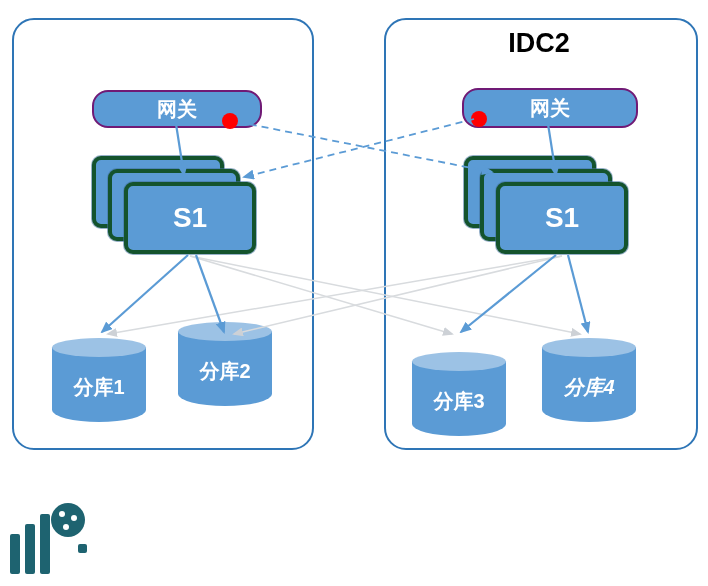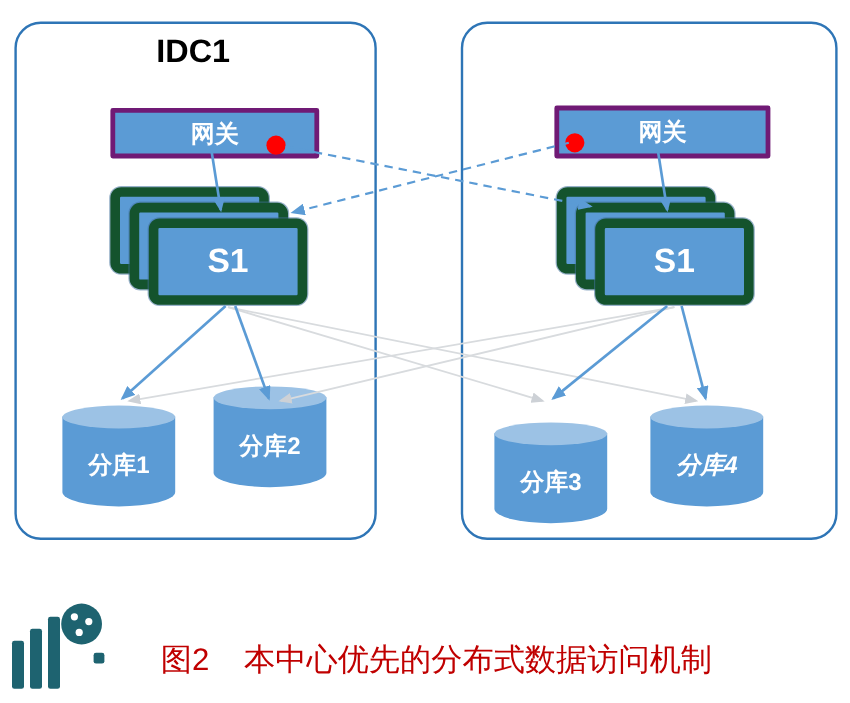--- a/index.html
+++ b/index.html
@@ -11,34 +11,34 @@
     position:absolute;border:2px solid #2E75B6;border-radius:22px;background:transparent;
   }
   #idc1-box{left:12px;top:18px;width:298px;height:428px;}
   #idc2-box{left:384px;top:18px;width:310px;height:428px;}
   .idc-title{
     position:absolute;text-align:center;font-size:27px;font-weight:bold;color:#000;
   }
   #idc1-title{left:12px;top:28px;width:298px;}
   #idc2-title{left:384px;top:28px;width:310px;}
   .gateway{
-    position:absolute;height:34px;background:#5B9BD5;border:4px solid #701a75;border-radius:2px;
+    position:absolute;height:34px;background:#5B9BD5;border:2px solid #701a75;border-radius:16px;
     display:flex;align-items:center;justify-content:center;
     color:#fff;font-size:20px;font-weight:600;
   }
   #gateway1{left:92px;top:90px;width:166px;}
   #gateway2{left:462px;top:88px;width:172px;height:36px;}
   .red-dot{
     position:absolute;width:16px;height:16px;border-radius:50%;background:#FF0000;z-index:4;
   }
   #dot1{left:222px;top:113px;}
   #dot2{left:471px;top:111px;}
   .stack-card{
     position:absolute;width:132px;height:72px;background:#5B9BD5;
-    border:8px solid #14532d;border-radius:9px;
+    border:4px solid #14532d;border-radius:9px;
     box-shadow:0 0 0 1px rgba(65,113,156,0.55);
     box-sizing:border-box;
   }
   .stack-card.front{
     display:flex;align-items:center;justify-content:center;
     color:#fff;font-size:28px;font-weight:600;
   }
   .cylinder{position:absolute;width:94px;height:84px;}
   .cyl-body{
     position:absolute;left:0;right:0;top:9px;bottom:0;background:#5B9BD5;
@@ -62,21 +62,21 @@
   .logo{position:absolute;left:6px;top:498px;}
 </style>
 </head>
 <body>
 
 <div class="canvas">
 
   <div class="idc-box" id="idc1-box"></div>
   <div class="idc-box" id="idc2-box"></div>
 
-  <div class="idc-title" id="idc1-title">IDC1</div>
+  <div class="idc-title" id="idc2-title">IDC2</div>
 
   <div class="gateway" id="gateway1">
     <span>网关</span>
   </div>
   <div class="gateway" id="gateway2">
     <span>网关</span>
   </div>
 
   <div class="red-dot" id="dot1"></div>
   <div class="red-dot" id="dot2"></div>
@@ -137,21 +137,20 @@
 
     <line x1="188" y1="255" x2="102" y2="332" stroke="#5B9BD5" stroke-width="2.2" marker-end="url(#mBlue)"></line>
     <line x1="196" y1="255" x2="224" y2="332" stroke="#5B9BD5" stroke-width="2.2" marker-end="url(#mBlue)"></line>
     <line x1="556" y1="255" x2="461" y2="332" stroke="#5B9BD5" stroke-width="2.2" marker-end="url(#mBlue)"></line>
     <line x1="568" y1="255" x2="588" y2="332" stroke="#5B9BD5" stroke-width="2.2" marker-end="url(#mBlue)"></line>
 
     <line x1="238" y1="122" x2="492" y2="172" stroke="#5B9BD5" stroke-width="1.8" stroke-dasharray="7 5" marker-end="url(#mBlue)"></line>
     <line x1="474" y1="119" x2="244" y2="177" stroke="#5B9BD5" stroke-width="1.8" stroke-dasharray="7 5" marker-end="url(#mBlue)"></line>
   </svg>
 
-  <div class="caption">图2    本中心优先的分布式数据访问机制</div>
 
   <svg class="logo" width="90" height="80" viewBox="0 0 90 80" xmlns="http://www.w3.org/2000/svg">
     <g fill="#1E6370">
       <rect x="4" y="36" width="10" height="40" rx="2"></rect>
       <rect x="19" y="26" width="10" height="50" rx="2"></rect>
       <rect x="34" y="16" width="10" height="60" rx="2"></rect>
       <circle cx="62" cy="22" r="17"></circle>
       <rect x="72" y="46" width="9" height="9" rx="2"></rect>
     </g>
     <g fill="#ffffff">

